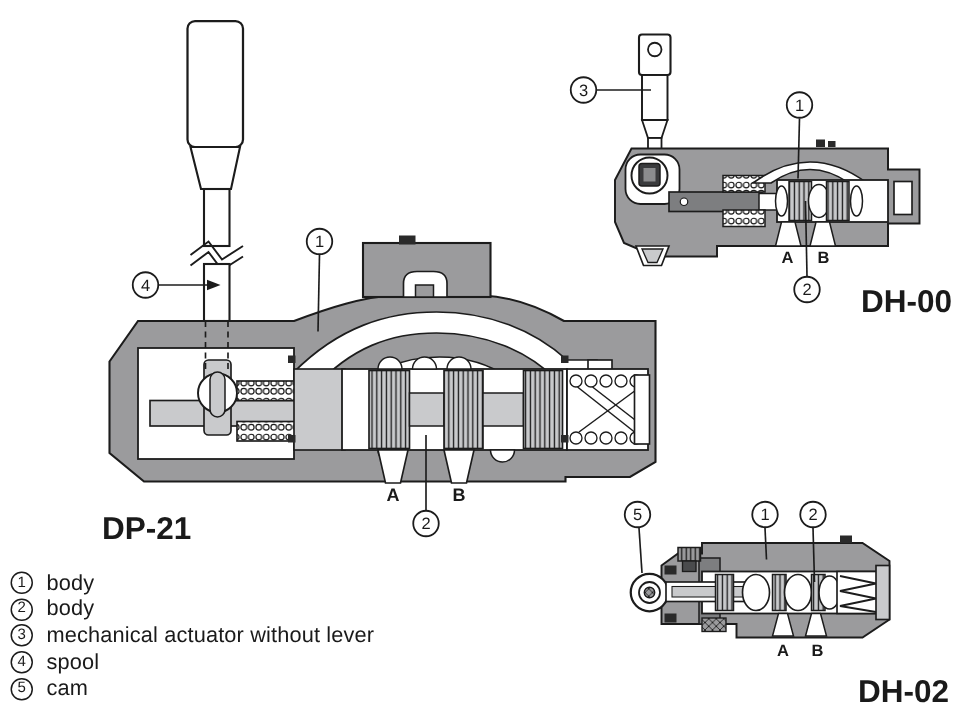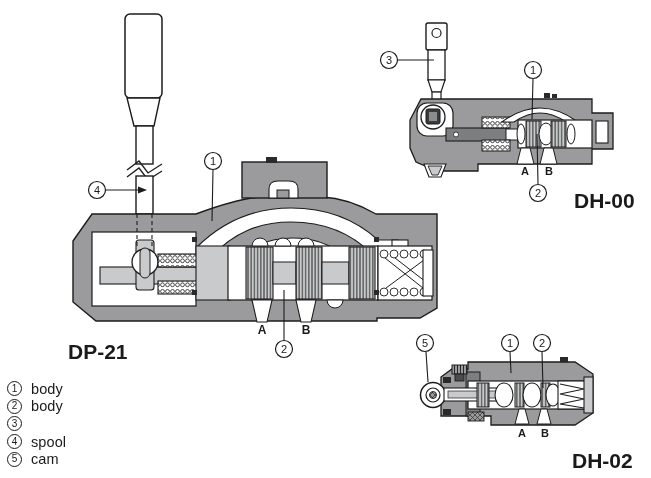--- a/index.html
+++ b/index.html
@@ -296,20 +296,21 @@
   <div class="legend-row">
     <span class="legend-num">1</span>
     <span class="legend-label">body</span>
   </div>
   <div class="legend-row">
     <span class="legend-num">2</span>
     <span class="legend-label">body</span>
   </div>
   <div class="legend-row">
     <span class="legend-num">3</span>
+    <span class="legend-label">mechanical actuator without lever</span>
   </div>
   <div class="legend-row">
     <span class="legend-num">4</span>
     <span class="legend-label">spool</span>
   </div>
   <div class="legend-row">
     <span class="legend-num">5</span>
     <span class="legend-label">cam</span>
   </div>
 </div>

